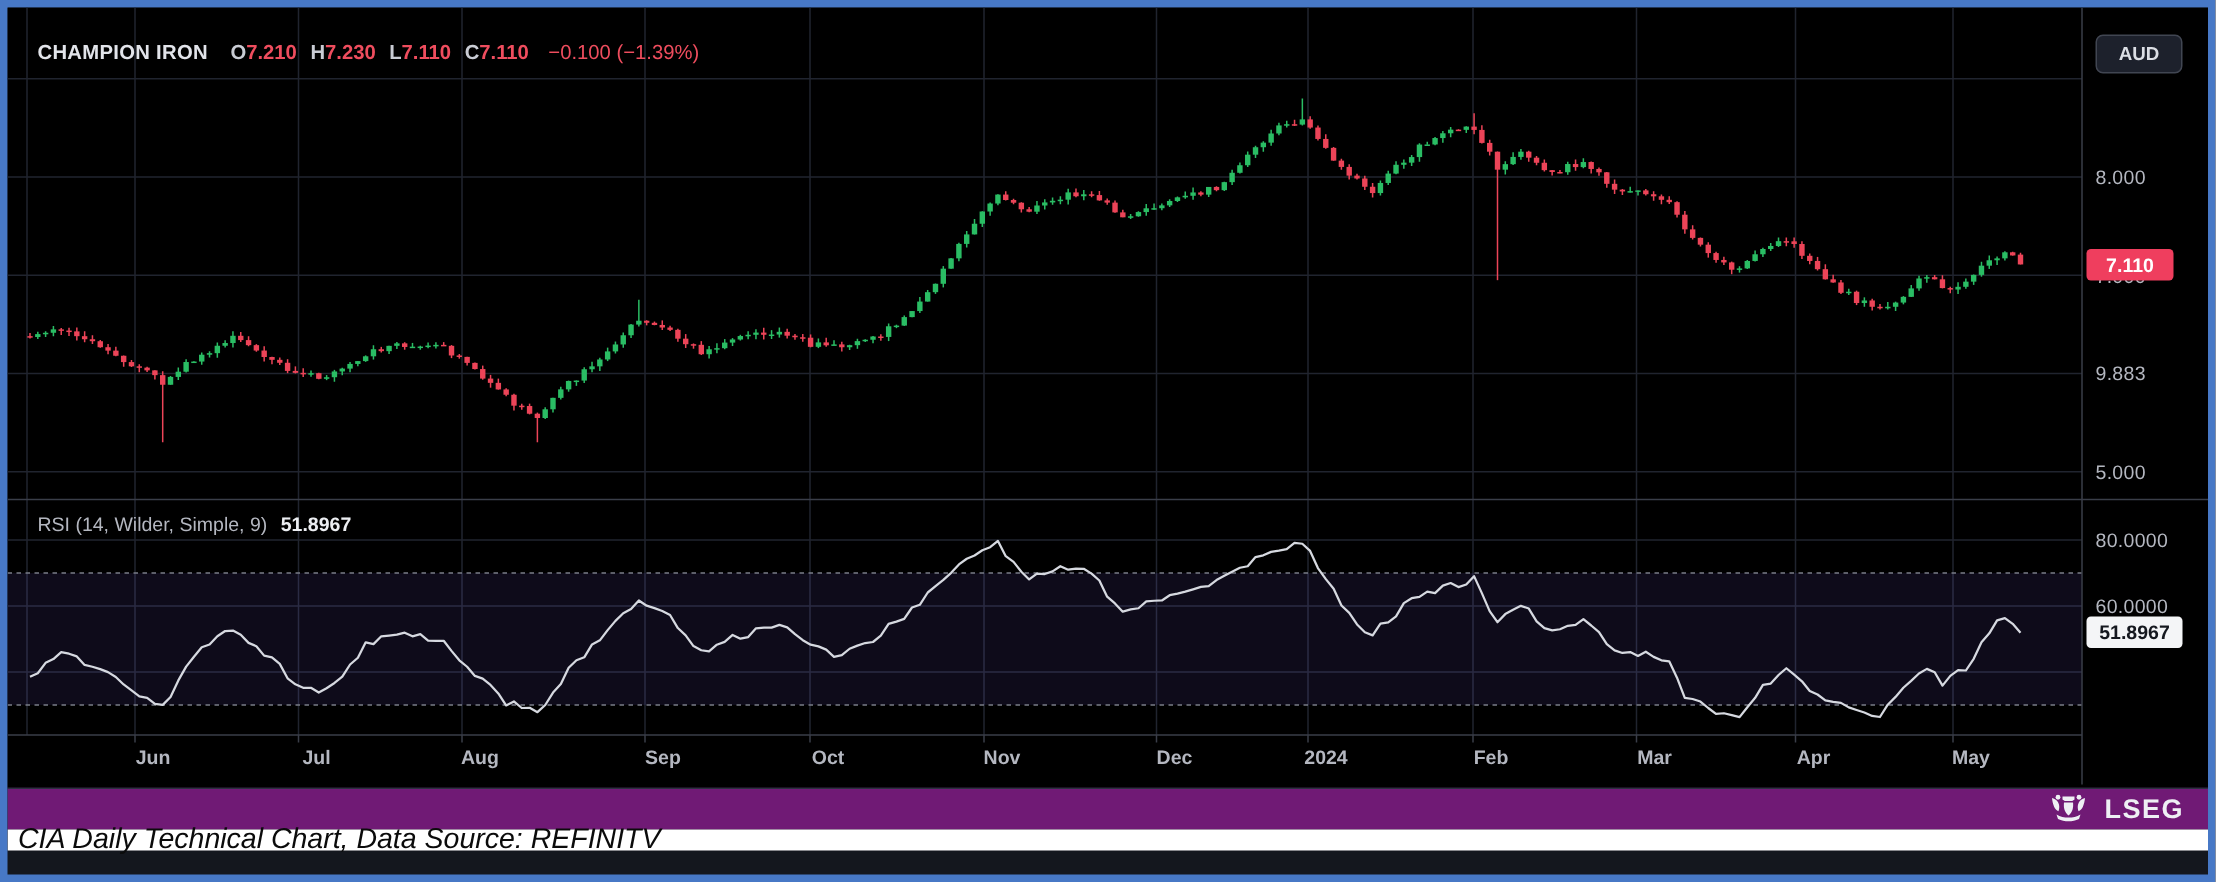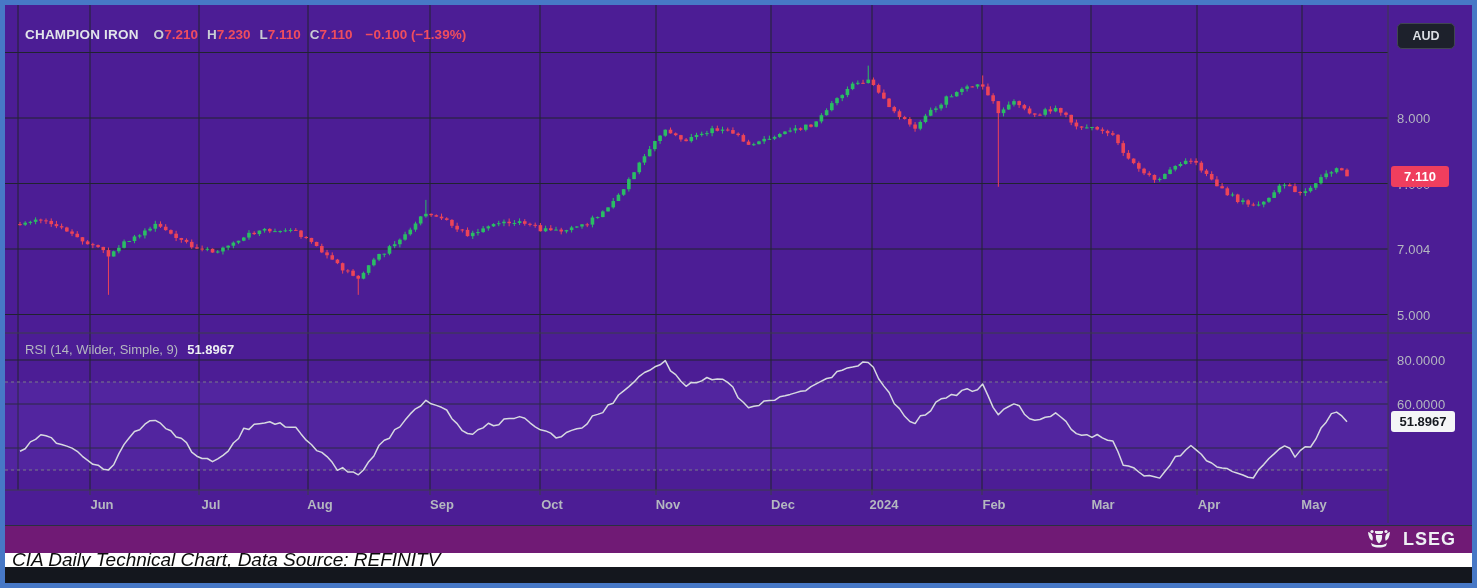--- a/index.html
+++ b/index.html
@@ -4,32 +4,32 @@
 <style>
   html,body{margin:0;padding:0;background:#fff;}
   *{box-sizing:border-box;}
   .frame{
     width:1477px;height:588px;
     border:5px solid #4778c6;
     background:#14171e;
     font-family:"Liberation Sans",sans-serif;
     position:relative;overflow:hidden;
   }
-  .chart{position:relative;width:1467px;height:520px;background:#4c1d95;}
+  .chart{position:relative;width:1467px;height:520px;background:#000000;}
   #chart-svg{position:absolute;left:0;top:0;}
   .grid{stroke:#20242f;stroke-width:1;}
   .axisline{stroke:#3a3e49;stroke-width:1;}
   .legend{
     position:absolute;left:20px;top:22px;display:flex;align-items:center;gap:9px;
     font-size:13.5px;font-weight:700;color:#d9dce2;white-space:nowrap;z-index:5;
   }
   .legend .sym{color:#e2e4ea;margin-right:6px;letter-spacing:.2px;}
   .legend .lt{color:#c9ccd4;font-weight:700;}
   .legend .vl{color:#ef4d5e;font-weight:700;}
-  .legend .chg{color:#ef4d5e;font-weight:700;margin-left:4px;}
+  .legend .chg{color:#ef4d5e;font-weight:400;margin-left:4px;}
   .rsi-legend{
     position:absolute;left:20px;top:337px;display:flex;gap:9px;
     font-size:13px;color:#b4b7c0;white-space:nowrap;z-index:5;
   }
   .rsi-legend .rv{color:#eceef2;font-weight:700;}
   .currency-btn{
     position:absolute;left:1392px;top:18px;width:58px;height:26px;
     background:#1d212c;border:1px solid #414652;border-radius:5px;
     color:#dbdee4;font-size:12.5px;font-weight:700;
     display:flex;align-items:center;justify-content:center;z-index:6;cursor:pointer;
@@ -638,21 +638,21 @@
       <span class="rv">51.8967</span>
     </div>
 
     <div class="currency-btn">AUD</div>
 
     <div class="yaxis" id="yaxis">
       <div class="badge" id="last-price-badge" style="top: 160.795px;">7.110</div>
       <div class="badge" id="rsi-value-badge" style="top: 406.327px;">51.8967</div>
     <div class="ytick" style="top: 113px;">8.000</div>
         <div class="ytick" style="top: 178.5px;">7.000</div>
-        <div class="ytick" style="top: 244px;">7.004</div>
+        <div class="ytick" style="top: 244px;">9.883</div>
         <div class="ytick" style="top: 309.5px;">5.000</div>
         <div class="ytick" style="top: 355px;">80.0000</div>
         <div class="ytick" style="top: 399px;">60.0000</div>
         <div class="ytick" style="top: 419px;">40.0000</div>
       </div>
 
     <div class="xaxis" id="xaxis">
         <div class="month" style="left: 85px;">Jun</div>
         <div class="month" style="left: 194px;">Jul</div>
         <div class="month" style="left: 303px;">Aug</div>

